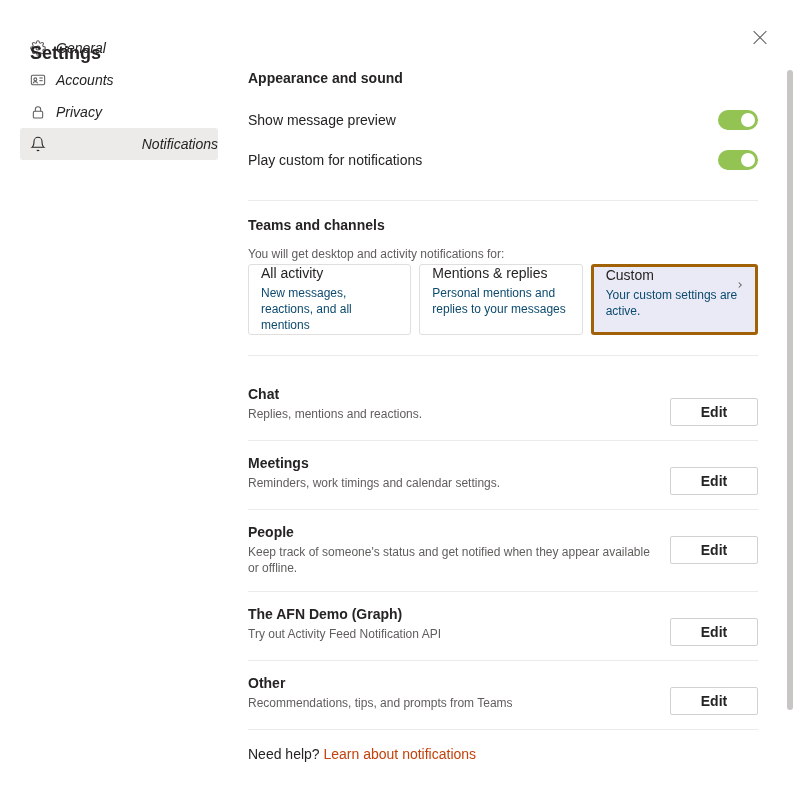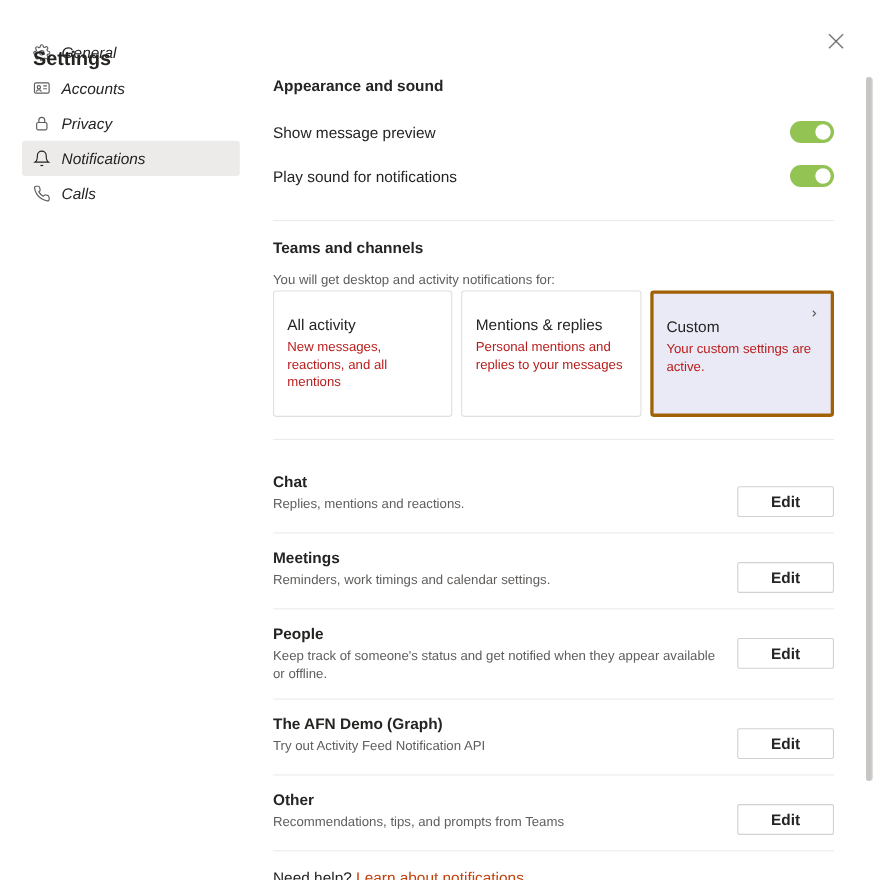--- a/index.html
+++ b/index.html
@@ -60,20 +60,21 @@
       align-items: center;
       height: 32px;
       padding-left: 10px;
       cursor: pointer;
       border-radius: 3px;
       font-size: 14px;
       color: #252423;
     }
     .sidebar-item.selected {
       background: #edebe9;
+      justify-content: space-between;
     }
     .sidebar-item .icon {
       width: 16px;
       height: 16px;
       margin-right: 10px;
       display: flex;
       align-items: center;
       justify-content: center;
       color: #605e5c;
     }
@@ -137,37 +138,37 @@
     }
 
     .card-row {
       display: flex;
       gap: 8px;
     }
     .card {
       flex: 1;
       border: 1px solid #e1dfdd;
       border-radius: 3px;
-      padding: 22px 12px;
+      padding: 0 12px;
       cursor: pointer;
       background: #fff;
       position: relative;
     }
     .card.selected {
       border: 3px solid #a16207;
       background: #e9eaf6;
     }
     .card-title {
       font-size: 14px;
       color: #252423;
       margin-bottom: 4px;
     }
     .card-desc {
       font-size: 12px;
-      color: #b91c1c;
+      color: #0c4a6e;
       line-height: 1.35;
     }
     .card .chevron {
       position: absolute;
       right: 10px;
       top: 12px;
       color: #605e5c;
     }
 
     .item-row {
@@ -272,38 +273,30 @@
     </div>
     <div class="sidebar-item selected">
       <span class="icon">
         <svg width="16" height="16" viewBox="0 0 24 24" fill="none" stroke="currentColor" stroke-width="1.6">
             <path d="M18 8a6 6 0 1 0-12 0c0 7-3 9-3 9h18s-3-2-3-9"></path>
             <path d="M13.7 21a2 2 0 0 1-3.4 0"></path>
           </svg>
       </span>
       <span>Notifications</span>
     </div>
-    <div class="sidebar-item">
-      <span class="icon">
-        <svg width="16" height="16" viewBox="0 0 24 24" fill="none" stroke="currentColor" stroke-width="1.6">
-            <path d="M22 16.9v3a2 2 0 0 1-2.2 2 19.8 19.8 0 0 1-8.6-3.1 19.5 19.5 0 0 1-6-6A19.8 19.8 0 0 1 2.1 4.2 2 2 0 0 1 4.1 2h3a2 2 0 0 1 2 1.7c.1.9.3 1.8.6 2.6a2 2 0 0 1-.5 2.1L8 9.6a16 16 0 0 0 6 6l1.2-1.2a2 2 0 0 1 2.1-.5c.8.3 1.7.5 2.6.6a2 2 0 0 1 1.7 2z"></path>
-          </svg>
-      </span>
-      <span>Calls</span>
-    </div>
   </div>
 
   <div class="main">
     <div class="section-title">Appearance and sound</div>
     <div class="toggle-row">
       <span>Show message preview</span>
       <div class="toggle"></div>
     </div>
     <div class="toggle-row">
-      <span>Play sound for notifications</span>
+      <span>Play custom for notifications</span>
       <div class="toggle"></div>
     </div>
 
     <hr class="divider">
 
     <div class="section-title">Teams and channels</div>
     <div class="section-sub">You will get desktop and activity notifications for:</div>
 
     <div class="card-row">
       <div class="card">

